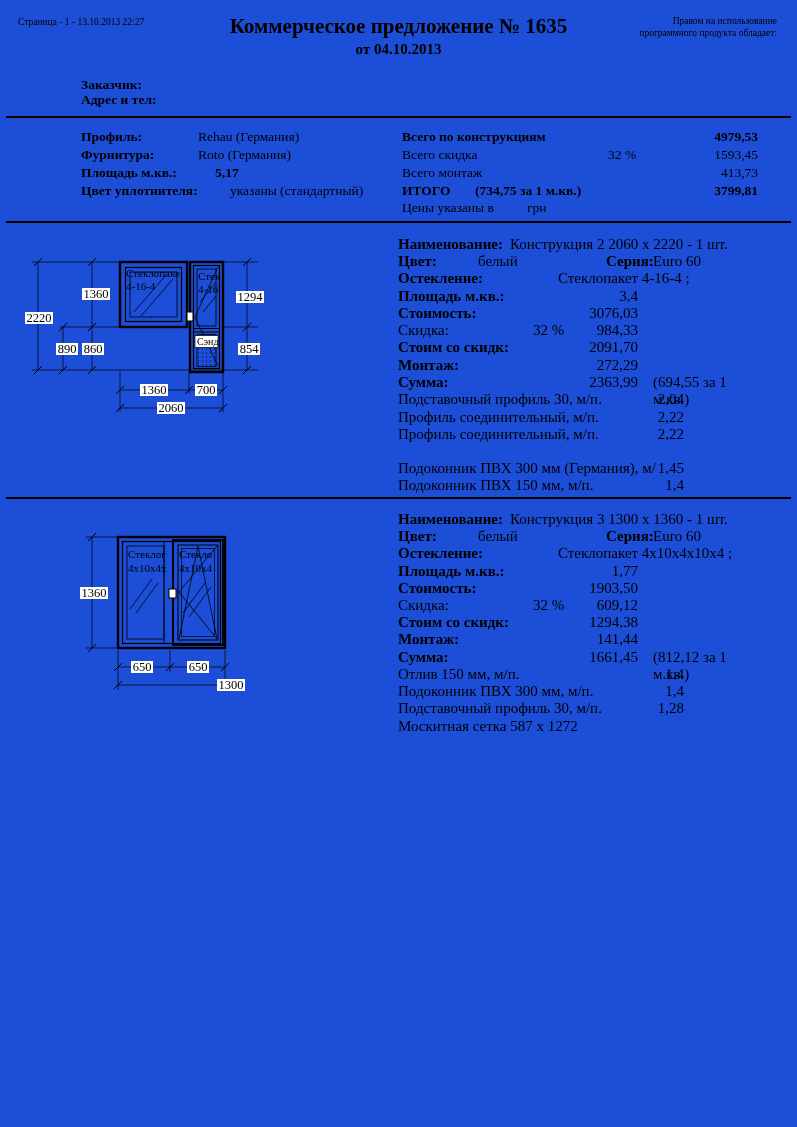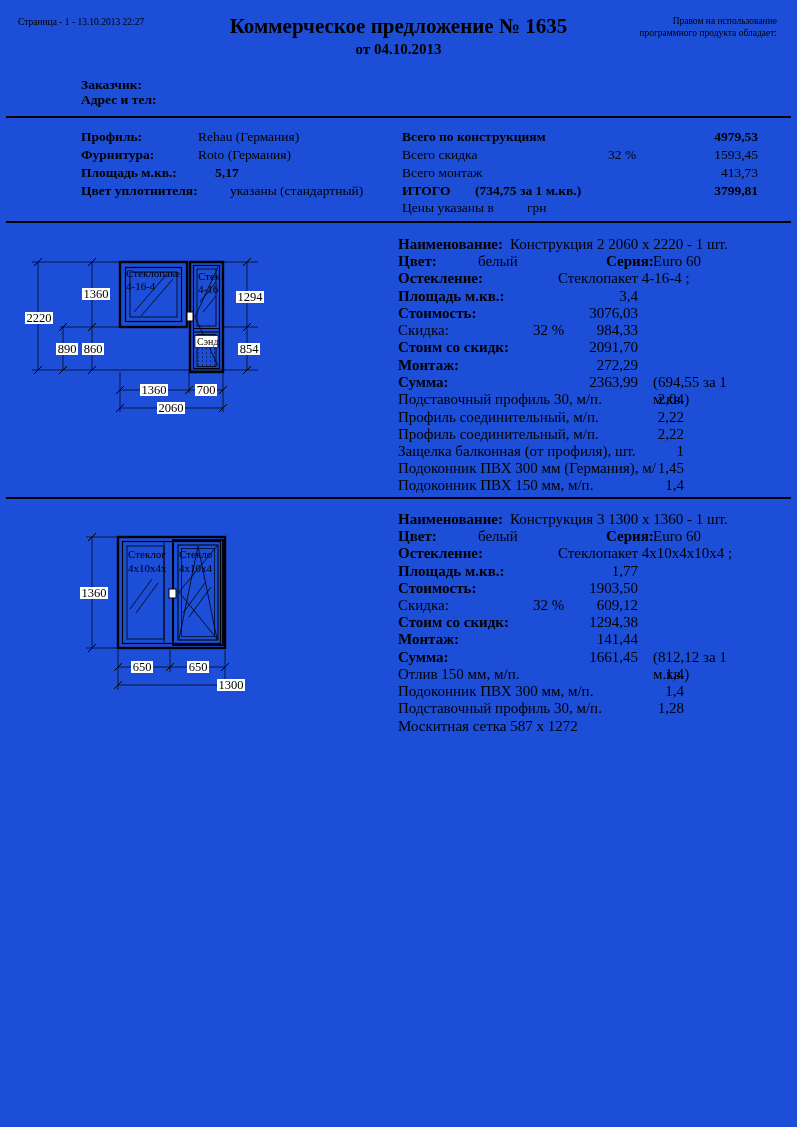--- a/index.html
+++ b/index.html
@@ -247,24 +247,20 @@
     <span class="sv2">2,04</span>
   </div>
   <div class="spec-row" style="top:409px;">
     <span class="sl">Профиль соединительный, м/п.</span>
     <span class="sv2">2,22</span>
   </div>
   <div class="spec-row" style="top:426px;">
     <span class="sl">Профиль соединительный, м/п.</span>
     <span class="sv2">2,22</span>
   </div>
-  <div class="spec-row" style="top:443px;">
-    <span class="sl">Защелка балконная (от профиля), шт.</span>
-    <span class="sv2">1</span>
-  </div>
   <div class="spec-row" style="top:460px;">
     <span class="sl">Подоконник ПВХ 300 мм (Германия), м/</span>
     <span class="sv2">1,45</span>
   </div>
   <div class="spec-row" style="top:477px;">
     <span class="sl">Подоконник ПВХ 150 мм, м/п.</span>
     <span class="sv2">1,4</span>
   </div>
 
   <div class="hr" style="top:497px;"></div>

